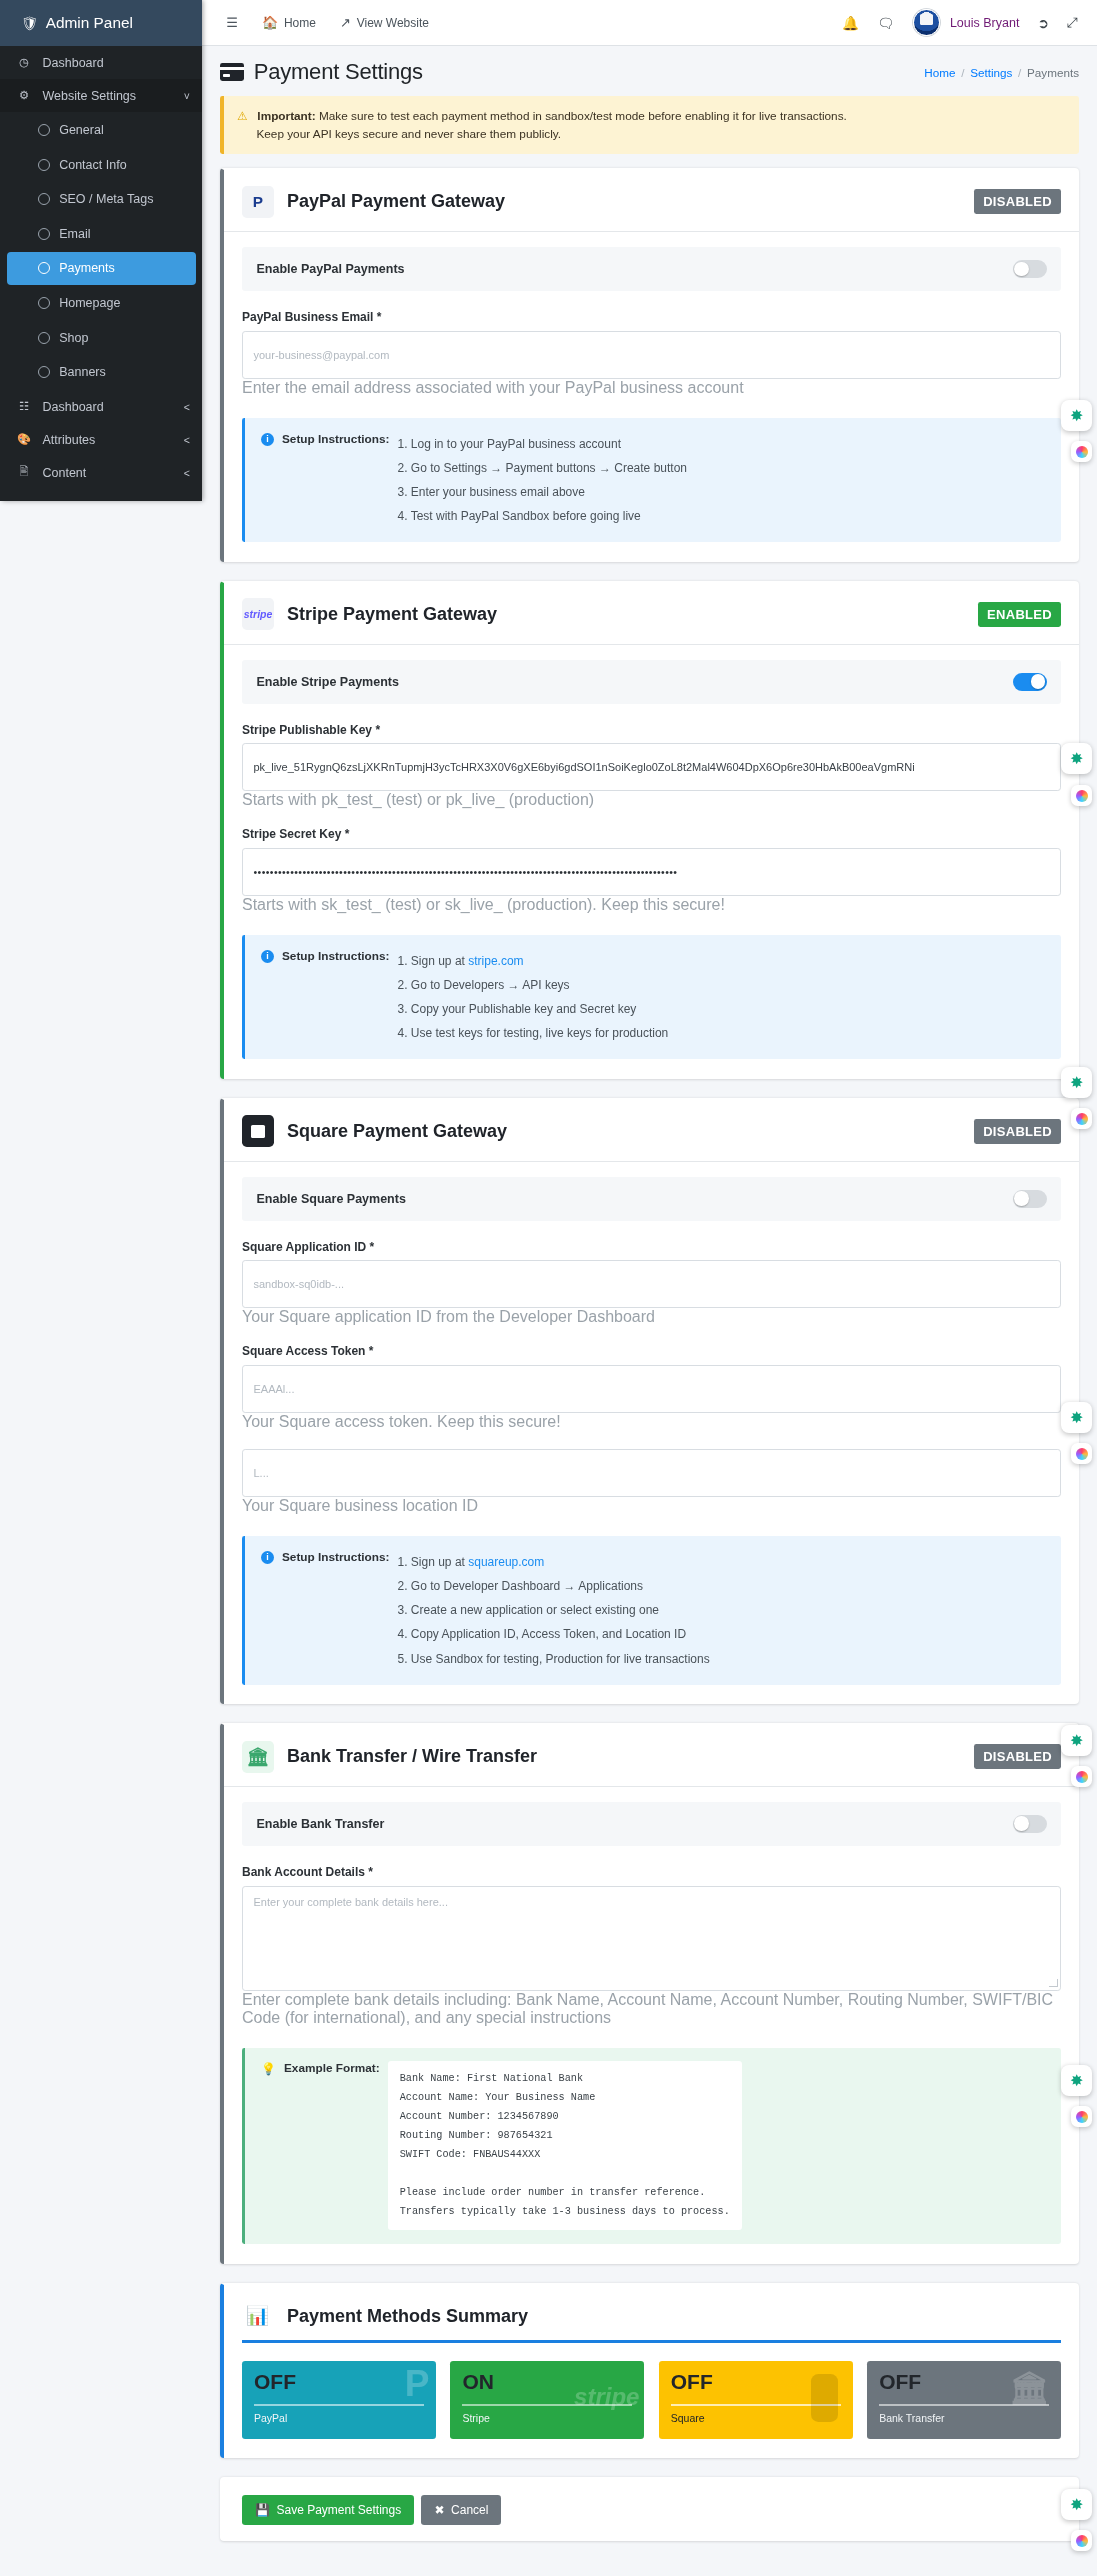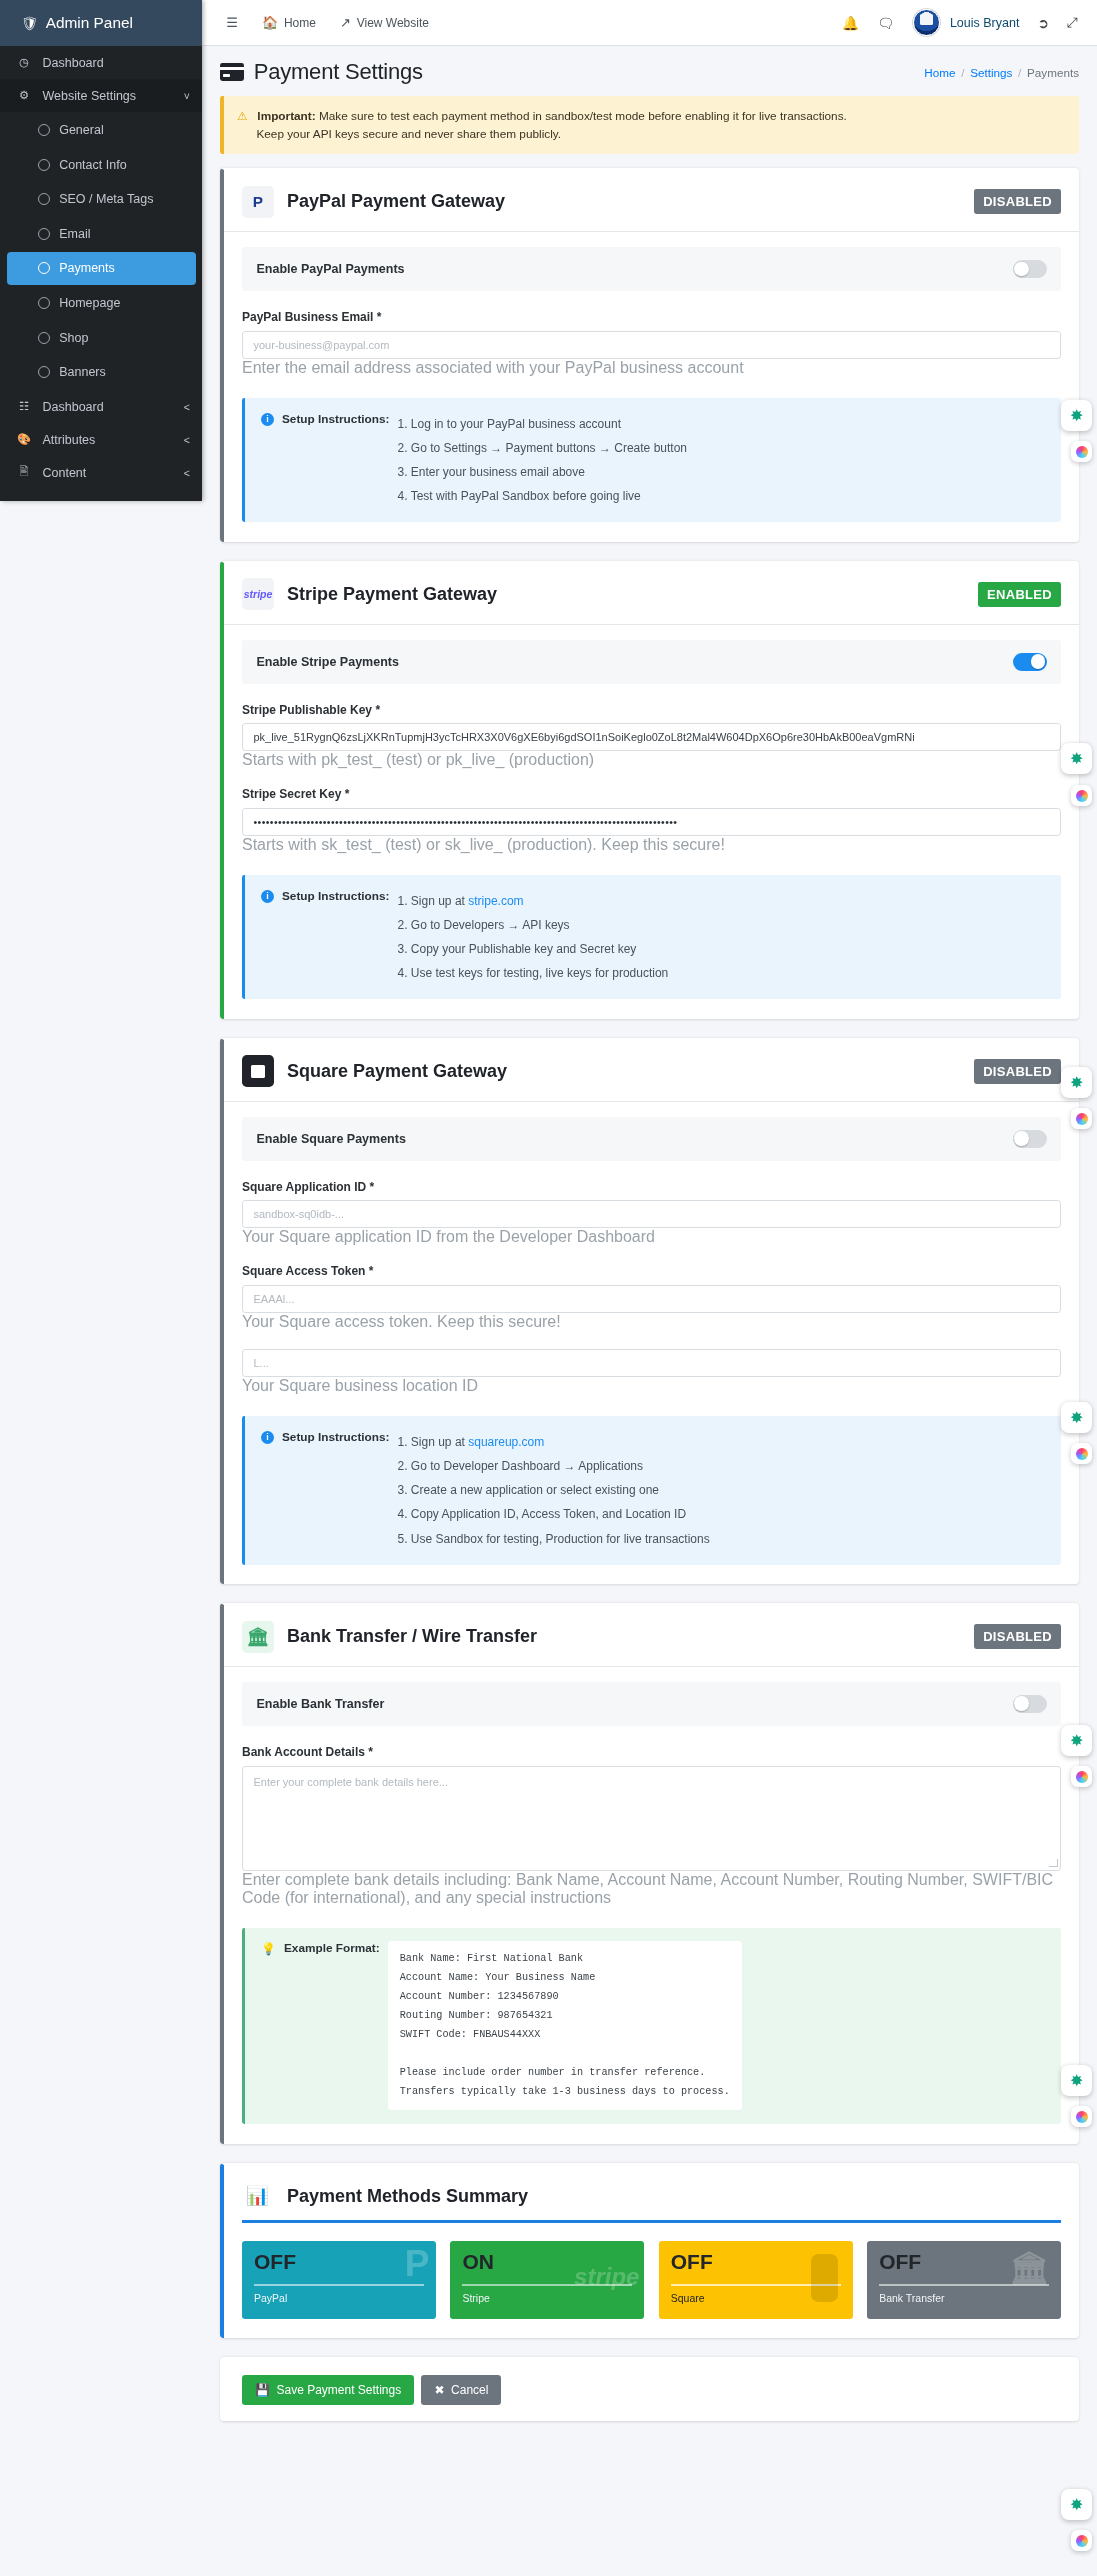--- a/index.html
+++ b/index.html
@@ -69,21 +69,21 @@
   .avatar {
     width: 27.5px; height: 27.5px; border-radius: 50%;
     background: radial-gradient(circle at 50% 30%, #eef2f8 0 26%, #1c4fa1 27% 63%, #0b2f6e 64% 100%);
     border: 1.6px solid #fff; box-shadow: 0 0 0 0.8px #c6ccd2;
     position: relative; overflow: hidden;
   }
   .avatar:after {
     content: ""; position: absolute; left: 25%; top: 16%;
     width: 50%; height: 45%; background: #f3f5f8; border-radius: 1.6px;
   }
-  .uname { font-size: 12.5px; color: #0c4a6e; text-align: right; }
+  .uname { font-size: 12.5px; color: #701a75; text-align: right; }
 
   
   #content {
     position: absolute; left: 202px; top: 46px;
     width: 895px; padding: 0;
   }
   .page-head {
     display: flex; align-items: center;
     padding: 13px 18px 11.3px 18px;
   }
@@ -169,21 +169,21 @@
     border-radius: 50%; background: #fff; box-shadow: 0 0.8px 1.6px rgba(0,0,0,.3);
   }
   .switch.on { background: #1a8cf0; }
   .switch.on .knob { left: 18px; }
 
   .field { margin-bottom: 18px; }
   .field:last-child { margin-bottom: 0; }
   .flabel { font-size: 12px; font-weight: 700; color: #2c3136; margin-bottom: 6.5px; display: block; }
   .flabel .req { color: #2c3136; }
   .finput {
-    width: 100%; height: 28px; border: 0.8px solid #d8dde2; border-radius: 3.2px;
+    width: 100%; height: 48px; border: 0.8px solid #d8dde2; border-radius: 3.2px;
     padding: 0 10.5px; font-size: 11px; color: #3b4248;
     background: #fff; font-family: "Liberation Sans", sans-serif;
     display: flex; align-items: center;
     white-space: nowrap; overflow: hidden;
   }
   .finput.ph { color: #b2b9c0; }
   .ftext {
     width: 100%; height: 105px; border: 0.8px solid #d8dde2; border-radius: 3.2px;
     padding: 9px 10.5px; font-size: 11px; color: #b2b9c0;
     background: #fff; position: relative;

